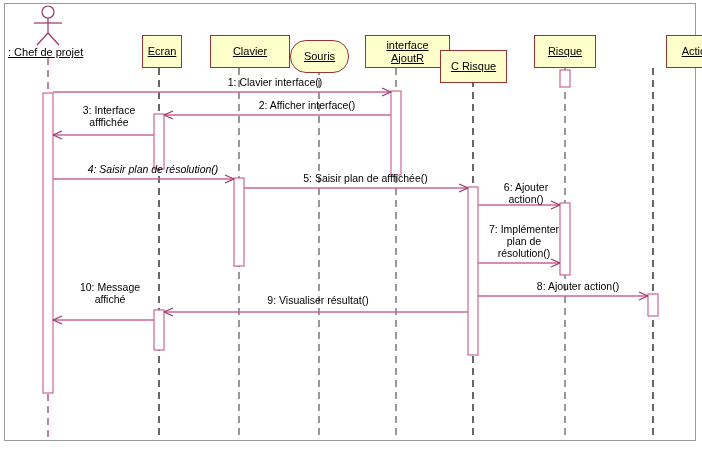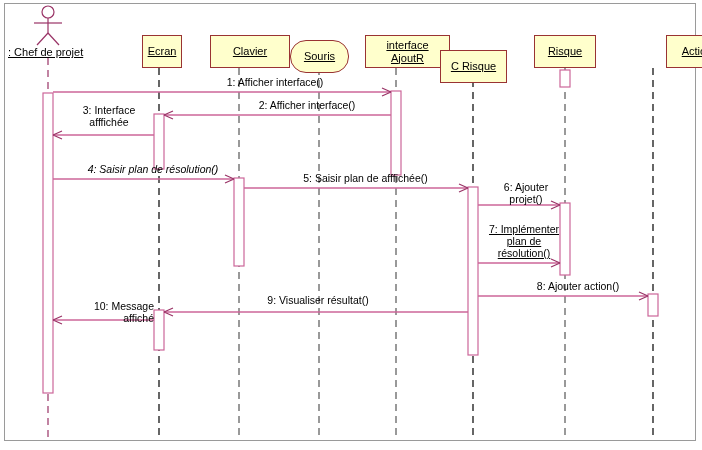--- a/index.html
+++ b/index.html
@@ -163,31 +163,31 @@
         <span>C Risque</span>
       </div>
       <div class="lifebox" style="left: 534px; top: 35px; width: 62px; height: 33px;">
         <span>Risque</span>
       </div>
       <div class="lifebox" style="left: 622px; top: 35px; width: 62px; height: 33px; margin-left: 44px;">
         <span>Action</span>
       </div>
     </div>
   <div id="labels">
-      <div class="msg" style="left: 200px; top: 76px; width: 150px;">1: Afficher interface()</div>
+      <div class="msg" style="left: 200px; top: 76px; width: 150px;">1: Clavier interface()</div>
       <div class="msg" style="left: 232px; top: 99px; width: 150px;">2: Afficher interface()</div>
       <div class="msg" style="left: 64px; top: 104px; width: 90px;">3: Interface
 afffichée</div>
       <div class="msg" style="left: 68px; top: 163px; width: 170px; font-style: italic;">4: Saisir plan de résolution()</div>
       <div class="msg" style="left: 278px; top: 172px; width: 175px;">5: Saisir plan de afffichée()</div>
       <div class="msg" style="left: 487px; top: 181px; width: 78px;">6: Ajouter
-projet()</div>
-      <div class="msg" style="left: 478px; top: 223px; width: 92px; text-decoration: underline;">7: Implémenter
+action()</div>
+      <div class="msg" style="left: 478px; top: 223px; width: 92px;">7: Implémenter
 plan de
 résolution()</div>
       <div class="msg" style="left: 513px; top: 280px; width: 130px;">8: Ajouter action()</div>
       <div class="msg" style="left: 248px; top: 294px; width: 140px;">9: Visualiser résultat()</div>
-      <div class="msg" style="left: 66px; top: 300px; width: 88px; text-align: right;">10: Message
+      <div class="msg" style="left: 66px; top: 281px; width: 88px;">10: Message
 affiché</div>
     </div>
 
   <div class="actor-label" style="left:8px; top:46px;">: Chef de projet</div>
 </div>
 
 </body></html>

